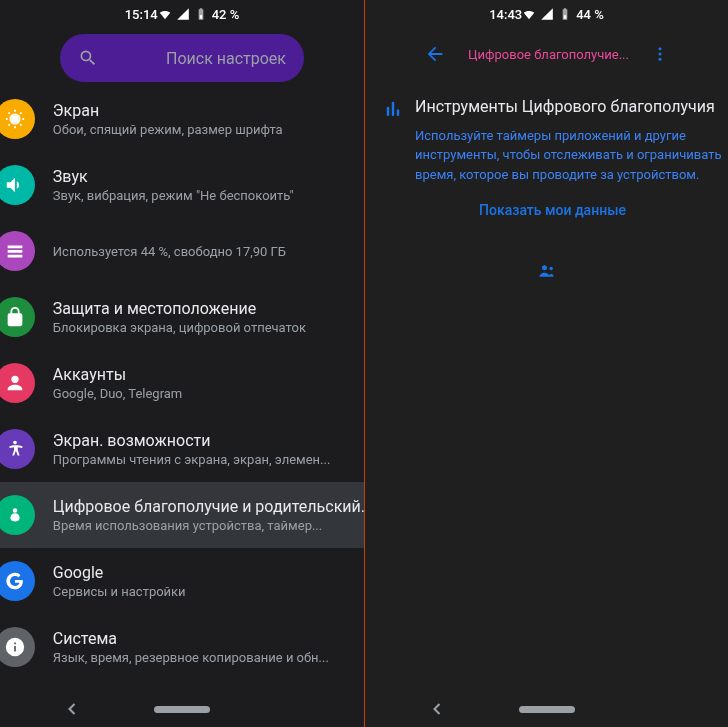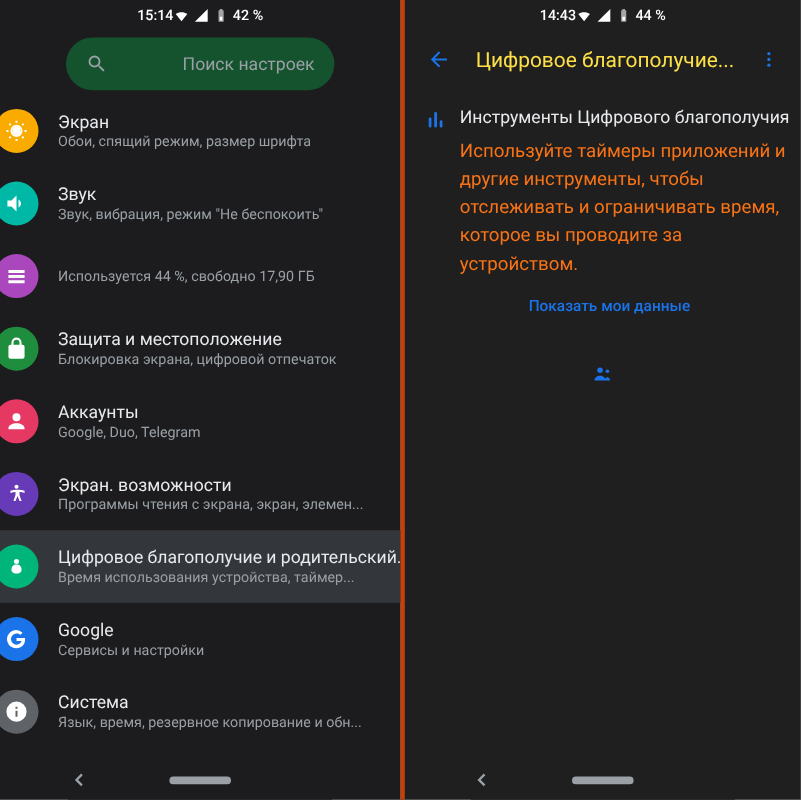--- a/index.html
+++ b/index.html
@@ -15,37 +15,37 @@
     width: 364px;
     height: 727px;
     background: #1c1c1e;
     color: #e8eaed;
     position: relative;
     display: flex;
     flex-direction: column;
     align-items: center;
   }
   .screen.left { background: #1c1c1e; }
-  .screen.right { background: #1f1f1f; border-left: 4px solid #c2410c; }
+  .screen.right { background: #1f1f1f; border-left: 1px solid #c2410c; }
   .status-bar {
     height: 28px;
     display: flex;
     align-items: center;
     justify-content: space-between;
     padding: 0 10px;
     font-size: 13px;
     color: #fff;
     font-weight: 500;
   }
   .status-right { display: flex; align-items: center; gap: 4px; }
   .status-right svg { width: 14px; height: 14px; fill: #fff; }
   .search-bar {
     margin: 6px 8px 4px;
     height: 48px;
-    background: #14532d;
+    background: #4c1d95;
     border-radius: 24px;
     display: flex;
     align-items: center;
     padding: 0 18px;
     color: #9aa0a6;
     gap: 40px;
   }
   .search-bar svg { width: 20px; height: 20px; fill: #9aa0a6; margin-right: 28px; }
   .search-bar span { font-size: 16px; color: #9aa0a6; }
   .settings-list {
@@ -90,22 +90,22 @@
   .app-bar {
     display: flex;
     align-items: center;
     height: 52px;
     padding: 0 14px;
     gap: 22px;
   }
   .app-bar svg.back { width: 22px; height: 22px; fill: #1a73e8; }
   .app-title {
     flex: 1;
-    color: #fde047;
-    font-size: 19px;
+    color: #ec4899;
+    font-size: 13px;
     font-weight: 400;
     white-space: nowrap;
     overflow: hidden;
     text-overflow: ellipsis;
   }
   .app-bar svg.more { width: 18px; height: 18px; fill: #1a73e8; }
   .section {
     padding: 16px 6px 16px 18px;
     display: flex;
   }
@@ -116,22 +116,22 @@
   }
   .section-icon svg { width: 20px; height: 20px; fill: #1a73e8; }
   .section-body { flex: 1; }
   .section-title {
     color: #e8eaed;
     font-size: 16px;
     margin-bottom: 8px;
     line-height: 1.35;
   }
   .section-desc {
-    color: #f97316;
-    font-size: 17px;
+    color: #3b82f6;
+    font-size: 13px;
     line-height: 1.5;
     margin-bottom: 18px;
   }
   .section-link {
     color: #1a73e8;
     font-size: 14px;
     font-weight: 500;
   }
   .divider {
     height: 1px;

